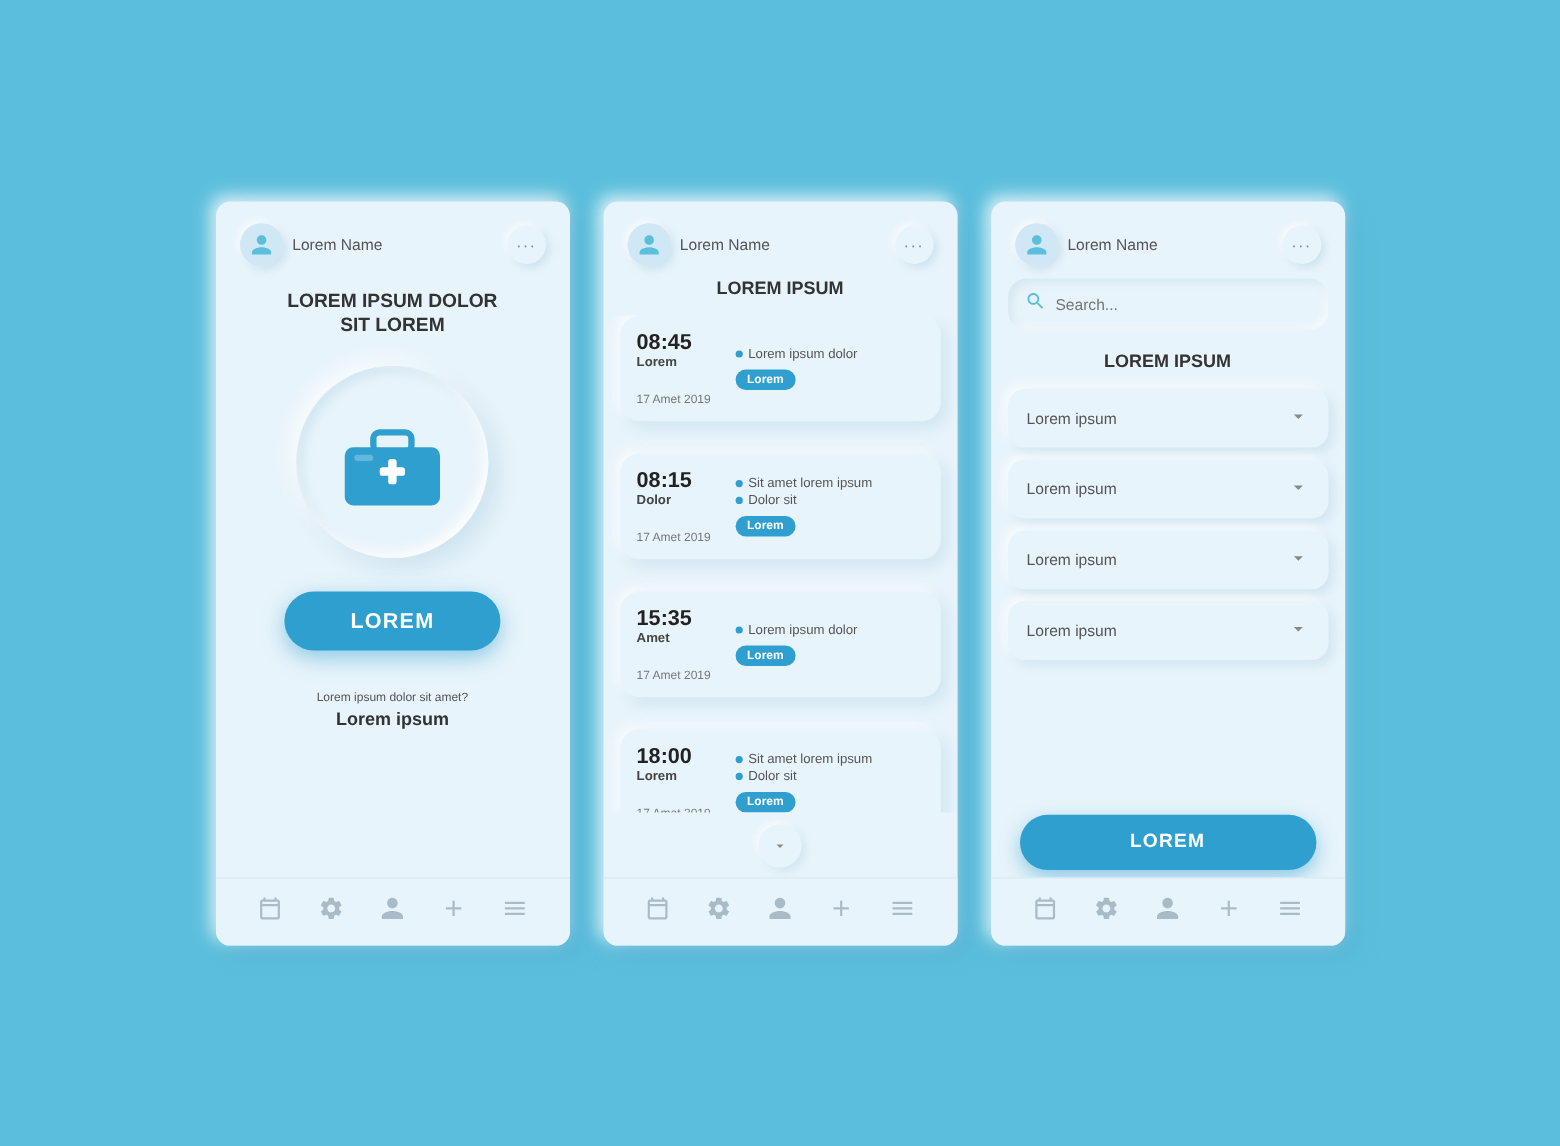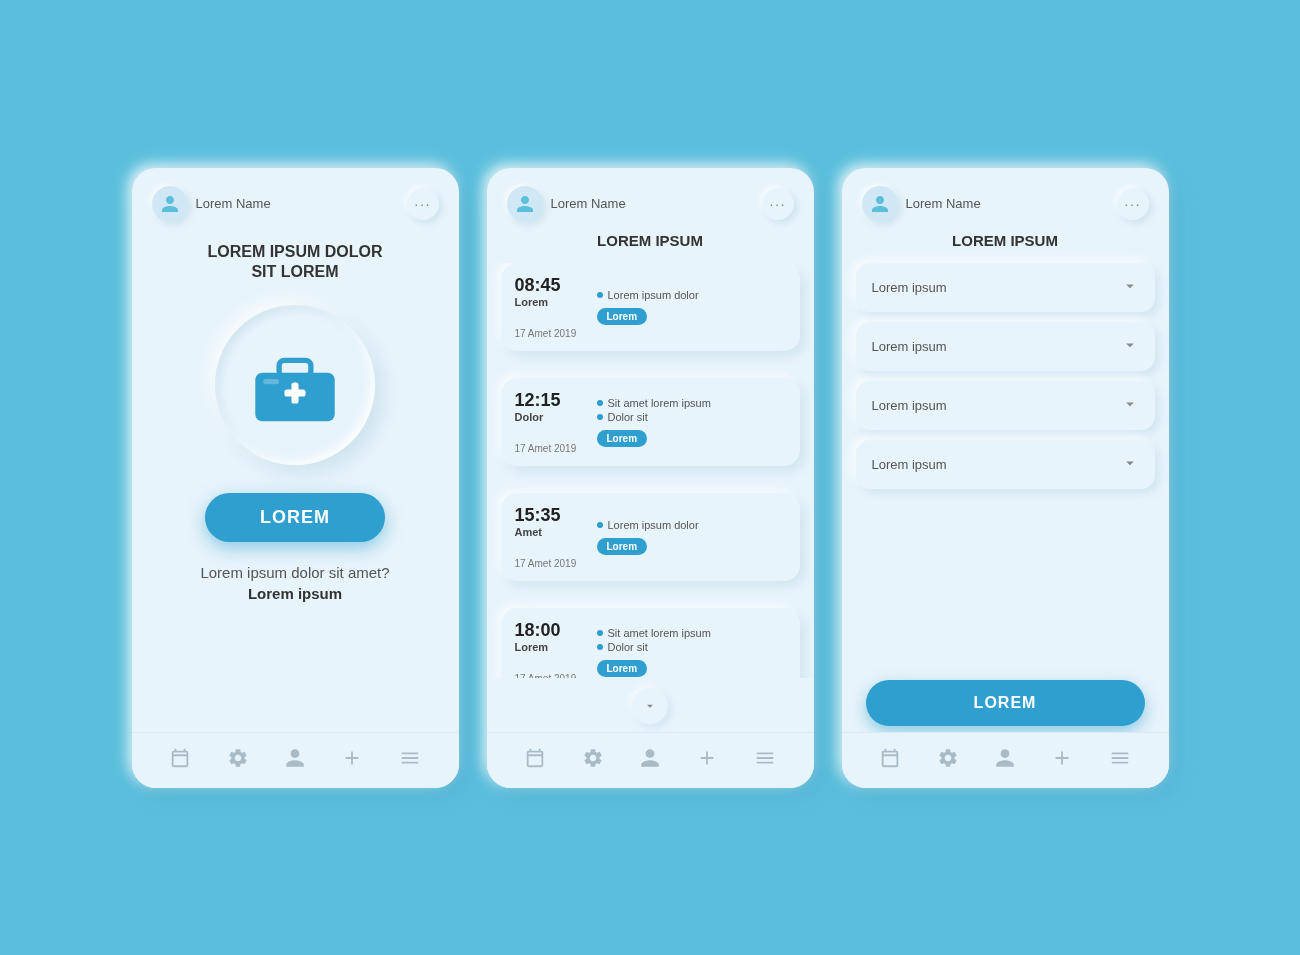--- a/index.html
+++ b/index.html
@@ -16,23 +16,23 @@
     }
 
     .screens-container {
       display: flex;
       gap: 28px;
       align-items: center;
       justify-content: center;
     }
 
     .phone-screen {
-      width: 327px;
-      background: #e8f4fb;
-      border-radius: 24px;
+      width: 295px;
+      background: #e8f4fb;
+      border-radius: 12px;
       padding: 0;
       box-shadow:
         8px 8px 20px rgba(80, 160, 200, 0.35),
         -4px -4px 14px rgba(255, 255, 255, 0.85);
       overflow: hidden;
       display: flex;
       flex-direction: column;
       height: 620px;
     }
 
@@ -126,23 +126,24 @@
       padding: 14px 55px;
       font-size: 18px;
       font-weight: 800;
       letter-spacing: 1px;
       cursor: pointer;
       box-shadow: 0 6px 18px rgba(46,159,206,0.5);
       margin-bottom: 22px;
     }
 
     .question-text {
-      font-size: 15px;
+      font-size: 10px;
       color: #555;
       margin-bottom: 4px;
+      margin-top: 12px;
     }
 
     .link-text {
       font-size: 15px;
       font-weight: 700;
       color: #333;
     }
 
     
     .bottom-nav {
@@ -437,21 +438,21 @@
           <div class="appt-detail-item">
             <span class="dot"></span>
             <span>Lorem ipsum dolor</span>
           </div>
           <div><span class="appt-tag">Lorem</span></div>
         </div>
       </div>
 
       <div class="appointment-card">
         <div class="appt-time-block">
-          <div class="appt-time">12:15</div>
+          <div class="appt-time">08:15</div>
           <div class="appt-name">Dolor</div>
           <div class="appt-date">17 Amet 2019</div>
         </div>
         <div class="appt-details">
           <div class="appt-detail-item">
             <span class="dot"></span>
             <span>Sit amet lorem ipsum</span>
           </div>
           <div class="appt-detail-item">
             <span class="dot"></span>
@@ -537,20 +538,28 @@
       <div class="avatar-icon">
         <svg width="20" height="20" viewBox="0 0 24 24" fill="#5bbfdc">
             <path d="M12 12c2.7 0 4.8-2.1 4.8-4.8S14.7 2.4 12 2.4 7.2 4.5 7.2 7.2 9.3 12 12 12zm0 2.4c-3.2 0-9.6 1.6-9.6 4.8v2.4h19.2v-2.4c0-3.2-6.4-4.8-9.6-4.8z"></path>
           </svg>
       </div>
       <span class="header-name">Lorem Name</span>
       <div class="dots-btn">···</div>
     </div>
 
     <div class="screen3-content">
+      <div class="search-bar">
+        <span class="search-icon">
+          <svg width="18" height="18" viewBox="0 0 24 24" fill="#5bbfdc">
+              <path d="M15.5 14h-.79l-.28-.27C15.41 12.59 16 11.11 16 9.5 16 5.91 13.09 3 9.5 3S3 5.91 3 9.5 5.91 16 9.5 16c1.61 0 3.09-.59 4.23-1.57l.27.28v.79l5 4.99L20.49 19l-4.99-5zm-6 0C7.01 14 5 11.99 5 9.5S7.01 5 9.5 5 14 7.01 14 9.5 11.99 14 9.5 14z"></path>
+            </svg>
+        </span>
+        <input class="search-input" type="text" readonly="" placeholder="Search..." style="">
+      </div>
 
       <div class="screen3-section-title">LOREM IPSUM</div>
 
       <div class="accordion-list">
 
         <div class="accordion-item">
           <span class="accordion-label">Lorem ipsum</span>
           <span class="chevron-icon">
             <svg width="18" height="18" viewBox="0 0 24 24" fill="#888">
                 <path d="M7 10l5 5 5-5z"></path>

